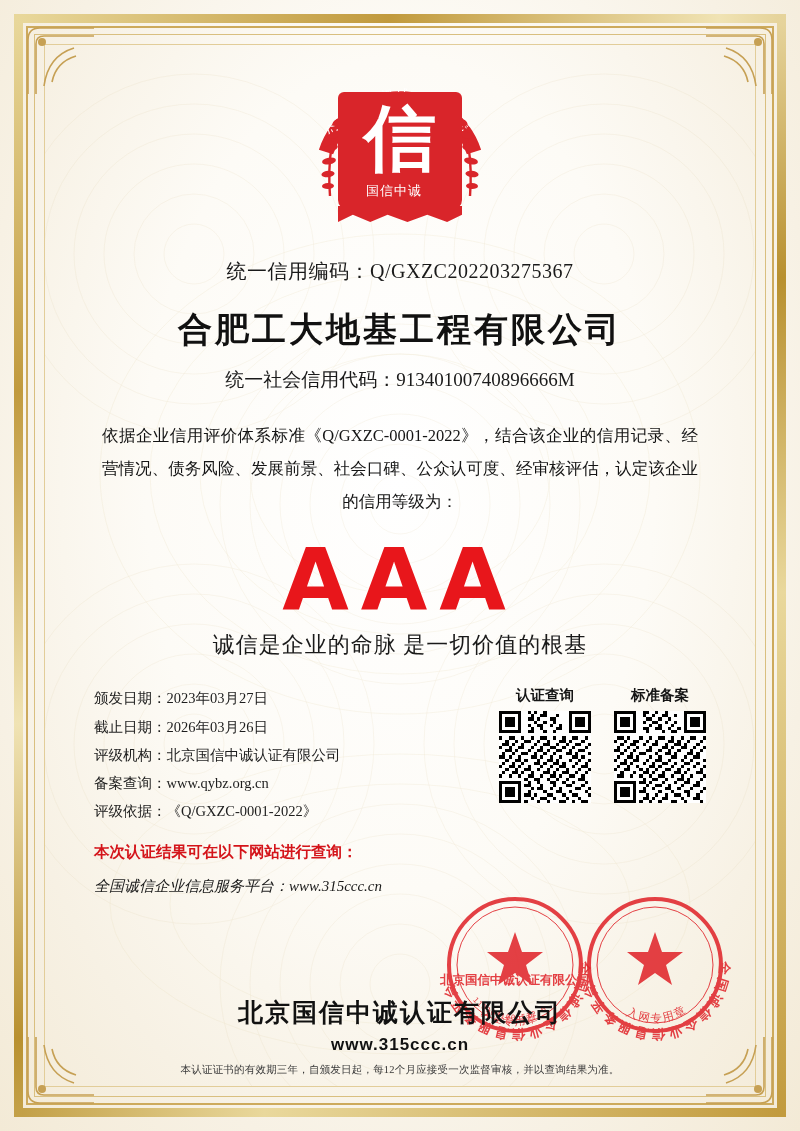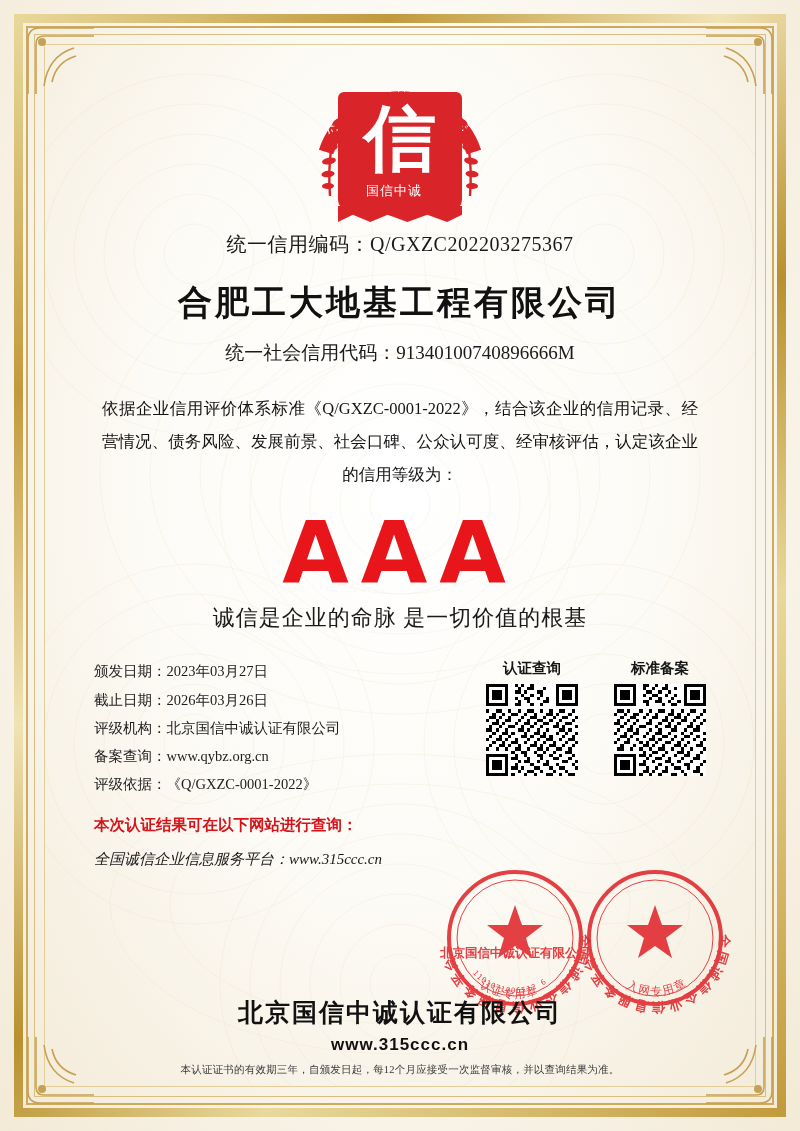--- a/index.html
+++ b/index.html
@@ -100,21 +100,21 @@
 
   .title{
     margin-top:14px;
     font-size:58px;
     font-weight:bold;
     letter-spacing:5px;
     color:#121212;
     font-family:"DejaVu Sans", sans-serif;
   }
   .code-line{
-    margin-top:0;
+    margin-top:27px;
     font-size:20px;
     color:#1a1a1a;
     letter-spacing:.5px;
   }
   .company{
     margin-top:22px;
     font-size:34px;
     font-weight:bold;
     letter-spacing:3px;
     color:#111;
@@ -159,21 +159,21 @@
     position:relative;
   }
   .info{
     text-align:left;
     font-size:14.5px;
     line-height:1.95;
     color:#1d1d1d;
     min-width:330px;
   }
   .info .lbl{display:inline-block;}
-  .qrs{display:flex;gap:36px;padding-top:2px;}
+  .qrs{display:flex;gap:23px;padding-top:2px;}
   .qrbox{text-align:center;}
   .qrbox .cap{
     font-size:14.5px;color:#151515;margin-bottom:6px;font-weight:bold;
     font-family:"DejaVu Sans", sans-serif;
   }
   .qr{width:92px;height:92px;display:block;}
 
   .redline{
     margin:16px 0 0 34px;
     text-align:left;

